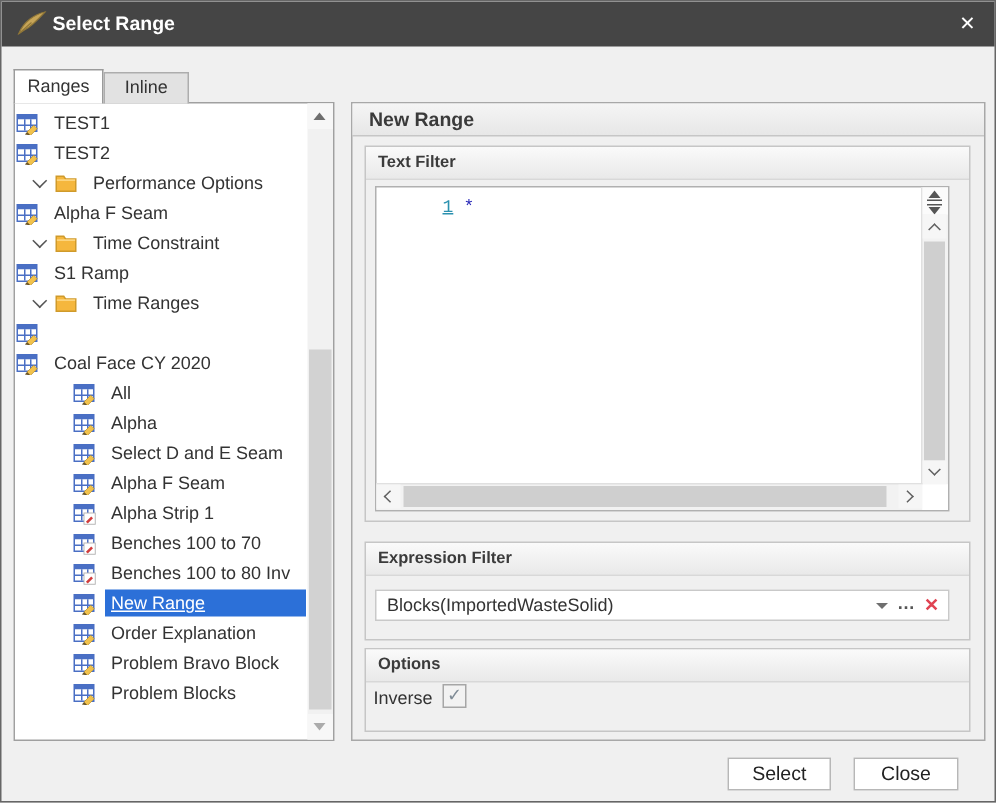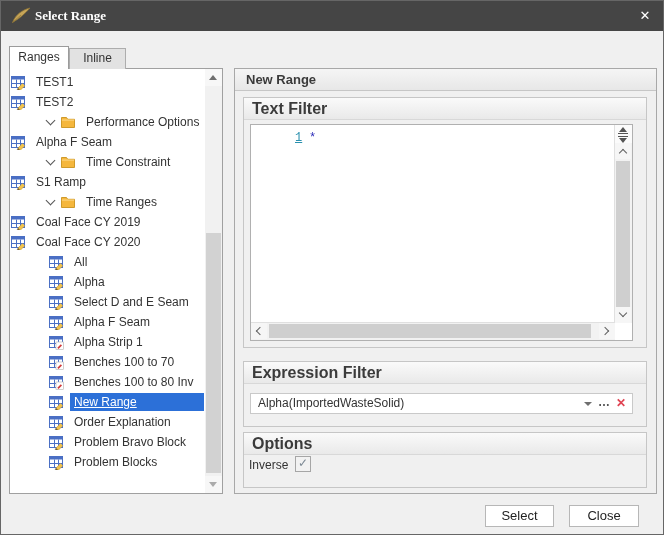--- a/index.html
+++ b/index.html
@@ -1,35 +1,35 @@
 <!DOCTYPE html>
 <html><head>
 <meta charset="utf-8">
 <style>
   html,body{margin:0;padding:0;background:#888;}
   .dialog{position:relative;width:664px;height:535px;background:#f0f0f0;
     font-family:"Liberation Sans",sans-serif;overflow:hidden;border:1px solid #666;box-sizing:border-box;}
   
   .titlebar{position:absolute;left:0;top:0;width:664px;height:30px;background:#454545;}
   .title-icon{position:absolute;left:10px;top:6px;width:20px;height:18px;}
-  .title-text{position:absolute;left:34px;top:0;line-height:30px;color:#fff;font-size:13px;font-weight:bold;font-family:Liberation Serif, serif;}
+  .title-text{position:absolute;left:34px;top:0;line-height:30px;color:#fff;font-size:13px;font-weight:bold;}
   .close-btn{position:absolute;right:0;top:0;width:40px;height:30px;color:#fff;font-size:13px;
     text-align:center;line-height:30px;cursor:pointer;}
   
   .tab{position:absolute;box-sizing:border-box;font-size:12px;color:#333;text-align:center;}
   .tab-active{left:8px;top:45px;width:60px;height:23px;background:#fff;border:1px solid #9b9b9b;border-bottom:none;
     line-height:21px;z-index:3;}
   .tab-inactive{left:68px;top:47px;width:57px;height:21px;background:#e2e2e2;border:1px solid #adadad;border-bottom:none;
     line-height:19px;z-index:2;}
   
   .tree-panel{position:absolute;left:8px;top:67px;width:214px;height:426px;background:#fff;
     border:1px solid #a0a0a0;box-sizing:border-box;z-index:1;}
   .tree-rows{position:absolute;left:0;top:3px;right:18px;}
   .trow{display:flex;align-items:center;height:20px;}
-  .trow.folder{padding-left:32px;}
+  .trow.folder{padding-left:8px;}
   .trow.lvl1:not(.folder){padding-left:38px;}
   .trow.lvl2{}
   .exp{width:18px;height:18px;position:relative;flex:none;}
   .exp::after{content:'';position:absolute;left:5px;top:4px;width:6px;height:6px;
     border-right:1.6px solid #555;border-bottom:1.6px solid #555;transform:rotate(45deg);}
   .ticon{width:16px;height:16px;margin-right:6px;flex:none;}
   .tlabel{font-size:12px;color:#333;padding:2px 4px;white-space:nowrap;}
   .trow.sel .tlabel{background:#2c70d8;color:#fff;text-decoration:underline;flex:1;}
   .sb-thumb{position:absolute;background:#d2d2d2;}
   .sb-btn{position:absolute;background:#f7f7f7;}
@@ -38,21 +38,21 @@
   .tri-down{border-left:4px solid transparent;border-right:4px solid transparent;border-top:5px solid #ababab;}
   .chv{position:absolute;width:5px;height:5px;border-left:1.5px solid #606060;border-top:1.5px solid #606060;}
   
   .tsb{position:absolute;right:0;top:0;width:17px;height:424px;background:#f1f1f1;}
   
   .panel{position:absolute;left:233px;top:67px;width:423px;height:426px;border:1px solid #a8a8a8;box-sizing:border-box;}
   .panel-caption{position:absolute;left:0;top:0;right:0;height:22px;background:linear-gradient(#f5f5f5,#e7e7e7);
     border-bottom:1px solid #c6c6c6;font-size:13px;font-weight:bold;color:#3a3a3a;line-height:21px;padding-left:11px;box-sizing:border-box;}
   .group{position:absolute;border:1px solid #c6c6c6;box-sizing:border-box;background:#f0f0f0;}
   .group-caption{position:absolute;left:0;top:0;right:0;height:22px;background:linear-gradient(#fafafa,#e9e9e9);
-    border-bottom:1px solid #d8d8d8;font-size:16px;font-weight:bold;color:#3b3b3b;line-height:21px;padding-left:8px;box-sizing:border-box;}
+    border-bottom:1px solid #d8d8d8;font-size:11px;font-weight:bold;color:#3b3b3b;line-height:21px;padding-left:8px;box-sizing:border-box;}
   .g-textfilter{left:242px;top:96px;width:404px;height:251px;}
   .g-exprfilter{left:242px;top:360px;width:404px;height:66px;}
   .g-options{left:242px;top:431px;width:404px;height:56px;}
   
   .editor{position:absolute;left:249px;top:123px;width:383px;height:217px;background:#fff;
     border:1px solid #b0b0b0;box-sizing:border-box;font-family:"Liberation Mono","DejaVu Sans Mono",monospace;font-size:12px;}
   .lineno{position:absolute;left:44px;top:6px;color:#2b91af;text-decoration:underline;}
   .codetext{position:absolute;left:58px;top:6px;color:#2a2ab8;}
   .ed-vsb{position:absolute;right:0;top:0;width:17px;bottom:17px;background:#f2f2f2;border-left:1px solid #e0e0e0;}
   .ed-hsb{position:absolute;left:0;bottom:0;right:17px;height:17px;background:#f2f2f2;border-top:1px solid #e0e0e0;}
@@ -171,21 +171,20 @@
         <div class="trow lvl2">
           <span class="ticon"><svg width="16" height="16" viewBox="0 0 16 16">
               <rect x="1.5" y="2.5" width="13" height="11" fill="#fff" stroke="#4a6fc4"></rect>
               <rect x="1.5" y="2.5" width="13" height="3" fill="#4a6fc4"></rect>
               <line x1="2" y1="9.5" x2="14" y2="9.5" stroke="#4a6fc4"></line>
               <line x1="6.5" y1="5.5" x2="6.5" y2="13" stroke="#4a6fc4"></line>
               <line x1="10.5" y1="5.5" x2="10.5" y2="13" stroke="#4a6fc4"></line>
               <polygon points="8,14 12.5,9.5 14.8,11.8 10.3,16.3" fill="#f2c24c" stroke="#b8912f" stroke-width="0.5"></polygon>
               <polygon points="6.6,15.6 8,14 10.3,16.3" fill="#6b5524"></polygon>
             </svg></span>
-          <span class="tlabel">Coal Face CY 2019</span>
         </div>
         <div class="trow lvl2">
           <span class="ticon"><svg width="16" height="16" viewBox="0 0 16 16">
               <rect x="1.5" y="2.5" width="13" height="11" fill="#fff" stroke="#4a6fc4"></rect>
               <rect x="1.5" y="2.5" width="13" height="3" fill="#4a6fc4"></rect>
               <line x1="2" y1="9.5" x2="14" y2="9.5" stroke="#4a6fc4"></line>
               <line x1="6.5" y1="5.5" x2="6.5" y2="13" stroke="#4a6fc4"></line>
               <line x1="10.5" y1="5.5" x2="10.5" y2="13" stroke="#4a6fc4"></line>
               <polygon points="8,14 12.5,9.5 14.8,11.8 10.3,16.3" fill="#f2c24c" stroke="#b8912f" stroke-width="0.5"></polygon>
               <polygon points="6.6,15.6 8,14 10.3,16.3" fill="#6b5524"></polygon>
@@ -370,21 +369,21 @@
         <div class="chv" style="left:3px;top:5px;transform:rotate(135deg);"></div>
       </div>
     </div>
     <div class="ed-corner"></div>
   </div>
 
   <div class="group g-exprfilter">
     <div class="group-caption">Expression Filter</div>
   </div>
   <div class="expr-edit">
-    <span class="expr-text">Alpha(ImportedWasteSolid)</span>
+    <span class="expr-text">Blocks(ImportedWasteSolid)</span>
     <div class="caret"></div>
     <span class="dots">…</span>
     <span class="redx">✕</span>
   </div>
 
   <div class="group g-options">
     <div class="group-caption">Options</div>
   </div>
   <span class="inv-label">Inverse</span>
   <div class="checkbox">✓</div>

